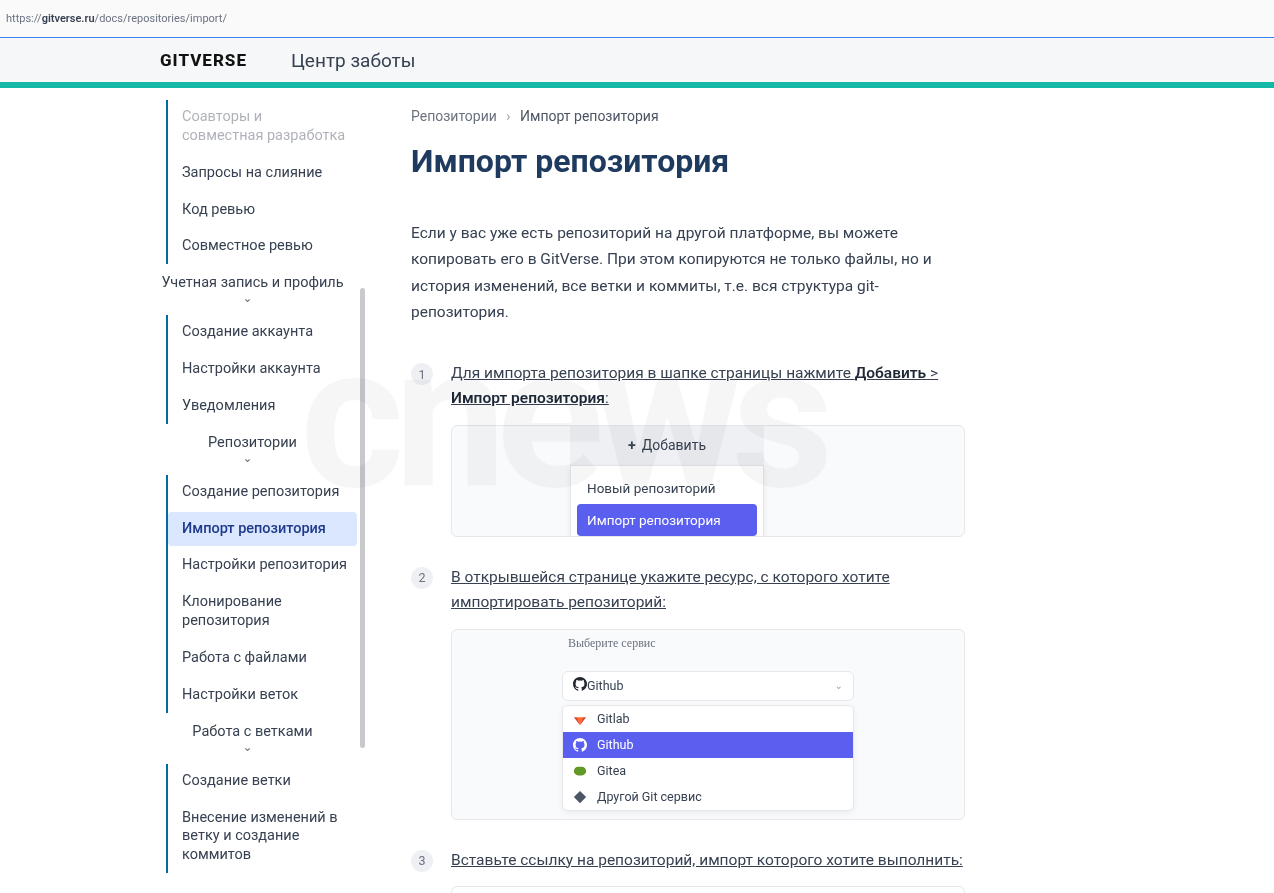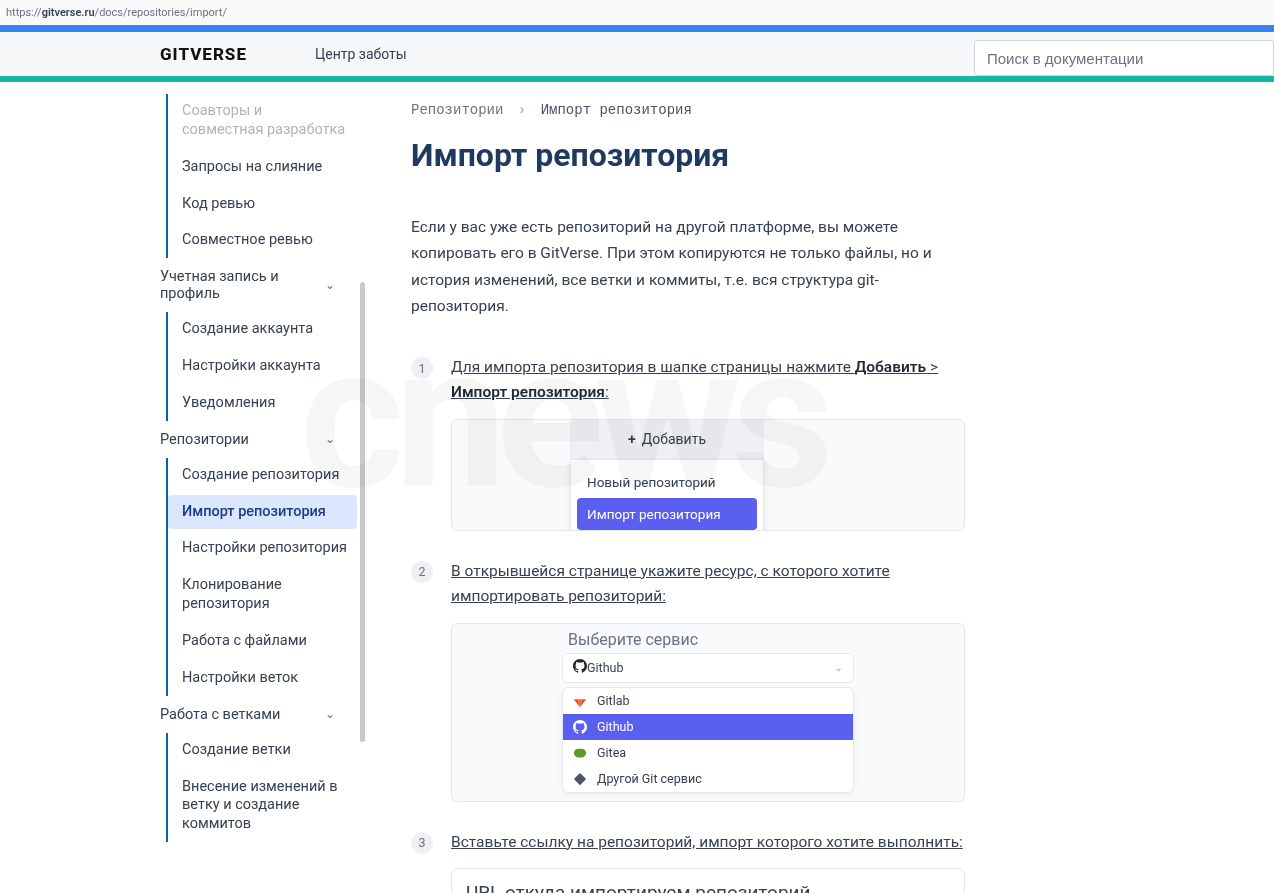--- a/index.html
+++ b/index.html
@@ -1,54 +1,54 @@
 <!DOCTYPE html>
 <html><head>
 <meta charset="utf-8">
 <style>
 * { margin: 0; padding: 0; box-sizing: border-box; }
 body { font-family: -apple-system, BlinkMacSystemFont, "Segoe UI", Roboto, Arial, sans-serif; color: #1f2937; background: #fff; }
-.url-bar { font-size: 11px; color: #6b7280; padding: 6px 6px; border-bottom: 7px solid #3b82f6; background: #fafafa; }
+.url-bar { font-size: 11px; color: #6b7280; padding: 12px 6px; border-bottom: 1px solid #3b82f6; background: #fafafa; }
 .url-bar .bold { font-weight: 600; color: #374151; }
 .topbar { display: flex; align-items: center; height: 50px; padding: 0 20px 0 160px; background: #f6f7f8; border-bottom: 6px solid #14b8a6; position: relative; }
 .logo { font-weight: 800; font-size: 17px; letter-spacing: 1px; color: #111; }
-.care-link { margin-left: 68px; font-size: 14px; color: #374151; }
+.care-link { margin-left: 44px; font-size: 19px; color: #374151; }
 .search-box { position: absolute; right: 0; top: 8px; width: 300px; }
 .search-box input { width: 100%; height: 36px; border: 1px solid #d1d5db; border-radius: 4px; padding: 0 12px; font-size: 15px; color: #374151; background: #fff; }
 .search-box input::placeholder { color: #6b7280; }
 .layout { display: flex; }
 .sidebar { width: 365px; flex-shrink: 0; padding: 10px 0 40px 160px; }
-.section-title { display: flex; align-items: center; justify-content: space-between; padding: 8px 20px 8px 0; font-size: 14.5px; color: #374151; cursor: pointer; }
+.section-title { display: flex; align-items: center; justify-content: space-between; padding: 8px 20px 8px 0; font-size: 14.5px; color: #374151; cursor: pointer; flex-direction: column; }
 .chevron { font-size: 12px; color: #6b7280; margin-right: 10px; }
 .subitems { border-left: 2px solid #0369a1; margin-left: 6px; }
 .subitem { padding: 8px 10px 8px 14px; font-size: 14.5px; color: #374151; cursor: pointer; border-radius: 4px; margin: 2px 8px 2px 0; line-height: 1.3; }
 .subitem.active { background: #dbe7ff; color: #1e3a8a; font-weight: 500; }
 .scroll-indicator { position: absolute; right: 0; top: 200px; width: 5px; height: 460px; background: #c7c9cc; border-radius: 3px; }
 .sidebar-wrap { position: relative; }
 .content { flex: 1; padding: 20px 160px 40px 46px; max-width: 760px; }
-.breadcrumb { font-size: 14px; color: #6b7280; margin-bottom: 18px; font-family: Liberation Mono, monospace; }
+.breadcrumb { font-size: 14px; color: #6b7280; margin-bottom: 18px; }
 .breadcrumb .sep { margin: 0 6px; color: #9ca3af; }
 .breadcrumb .current { color: #4b5563; }
 h1 { font-size: 32px; font-weight: 700; color: #1e3a5f; margin-bottom: 40px; }
 .intro { font-size: 15.5px; line-height: 1.7; color: #374151; margin-bottom: 36px; }
 .step { display: flex; margin-bottom: 28px; }
 .step-num { width: 22px; height: 22px; border-radius: 50%; background: #eef0f3; color: #6b7280; font-size: 12.5px; display: flex; align-items: center; justify-content: center; flex-shrink: 0; margin-right: 18px; margin-top: 2px; }
 .step-body { flex: 1; }
 .step-text { font-size: 15.5px; line-height: 1.6; color: #374151; margin-bottom: 14px; text-decoration: underline; }
 .step-text strong { font-weight: 600; color: #1f2937; }
 .shot { border: 1px solid #e5e7eb; border-radius: 6px; background: #f9fafb; overflow: hidden; }
 .shot1 { height: 112px; display: flex; justify-content: flex-end; padding-right: 200px; }
 .addbtn-wrap { width: 194px; }
 .addbtn { height: 40px; display: flex; align-items: center; justify-content: center; font-size: 14px; color: #374151; background: #eef0f3; border-bottom: 1px solid #e5e7eb; }
 .addbtn .plus { margin-right: 6px; font-weight: 600; }
 .dropdown1 { background: #fff; border: 1px solid #e5e7eb; border-top: none; box-shadow: 0 2px 6px rgba(0,0,0,0.08); padding: 6px; }
 .dd-item { padding: 8px 10px; font-size: 13.5px; color: #374151; border-radius: 4px; }
 .dd-item.hl { background: #5b5fef; color: #fff; }
 .shot2 { padding: 6px 110px 8px 110px; background: #f9fafb; }
-.sel-label { font-size: 16px; color: #6b7280; margin-bottom: 4px; padding-left: 6px; }
+.sel-label { font-size: 12px; color: #6b7280; margin-bottom: 20px; padding-left: 6px; font-family: Liberation Serif, serif; }
 .sel-closed { background: #fff; border: 1px solid #e5e7eb; border-radius: 6px; height: 30px; display: flex; align-items: center; padding: 0 10px; font-size: 12.5px; color: #374151; margin-bottom: 4px; position: relative; }
 .sel-closed .caret { position: absolute; right: 10px; font-size: 10px; color: #9ca3af; }
 .sel-list { background: #fff; border: 1px solid #e5e7eb; border-radius: 6px; overflow: hidden; box-shadow: 0 2px 6px rgba(0,0,0,0.06); }
 .sel-opt { height: 26px; display: flex; align-items: center; padding: 0 10px; font-size: 12.5px; color: #374151; }
 .sel-opt.sel { background: #5b5fef; color: #fff; }
 .sel-opt .ico { width: 16px; margin-right: 8px; display: inline-flex; }
 .shot3 { padding: 12px 14px 18px 14px; background: #fff; }
 .field-label { font-size: 19px; color: #374151; margin-bottom: 10px; }
 .url-input { border: 1px solid #d1d5db; border-radius: 6px; height: 40px; display: flex; align-items: center; padding: 0 12px; font-size: 14.5px; color: #6b7280; }
 .watermark { position: fixed; top: 300px; left: 300px; font-size: 200px; font-weight: 700; color: rgba(0,0,0,0.035); pointer-events: none; z-index: 0; letter-spacing: -10px; }
@@ -57,23 +57,20 @@
 </head>
 <body>
 
 <div class="url-bar">
   https://<span class="bold">gitverse.ru</span><span>/docs/repositories/import/</span>
 </div>
 
 <div class="topbar">
   <div class="logo">GITVERSE</div>
   <div class="care-link">Центр заботы</div>
-  <div class="search-box">
-    <input type="text" placeholder="Поиск в документации" style="">
-  </div>
 </div>
 
 <div class="layout">
   <div class="sidebar-wrap">
   <div class="sidebar">
     <div class="subitems">
       <div class="subitem" style="opacity:0.4">Соавторы и совместная разработка</div>
       <div class="subitem">Запросы на слияние</div>
       <div class="subitem">Код ревью</div>
       <div class="subitem">Совместное ревью</div>

